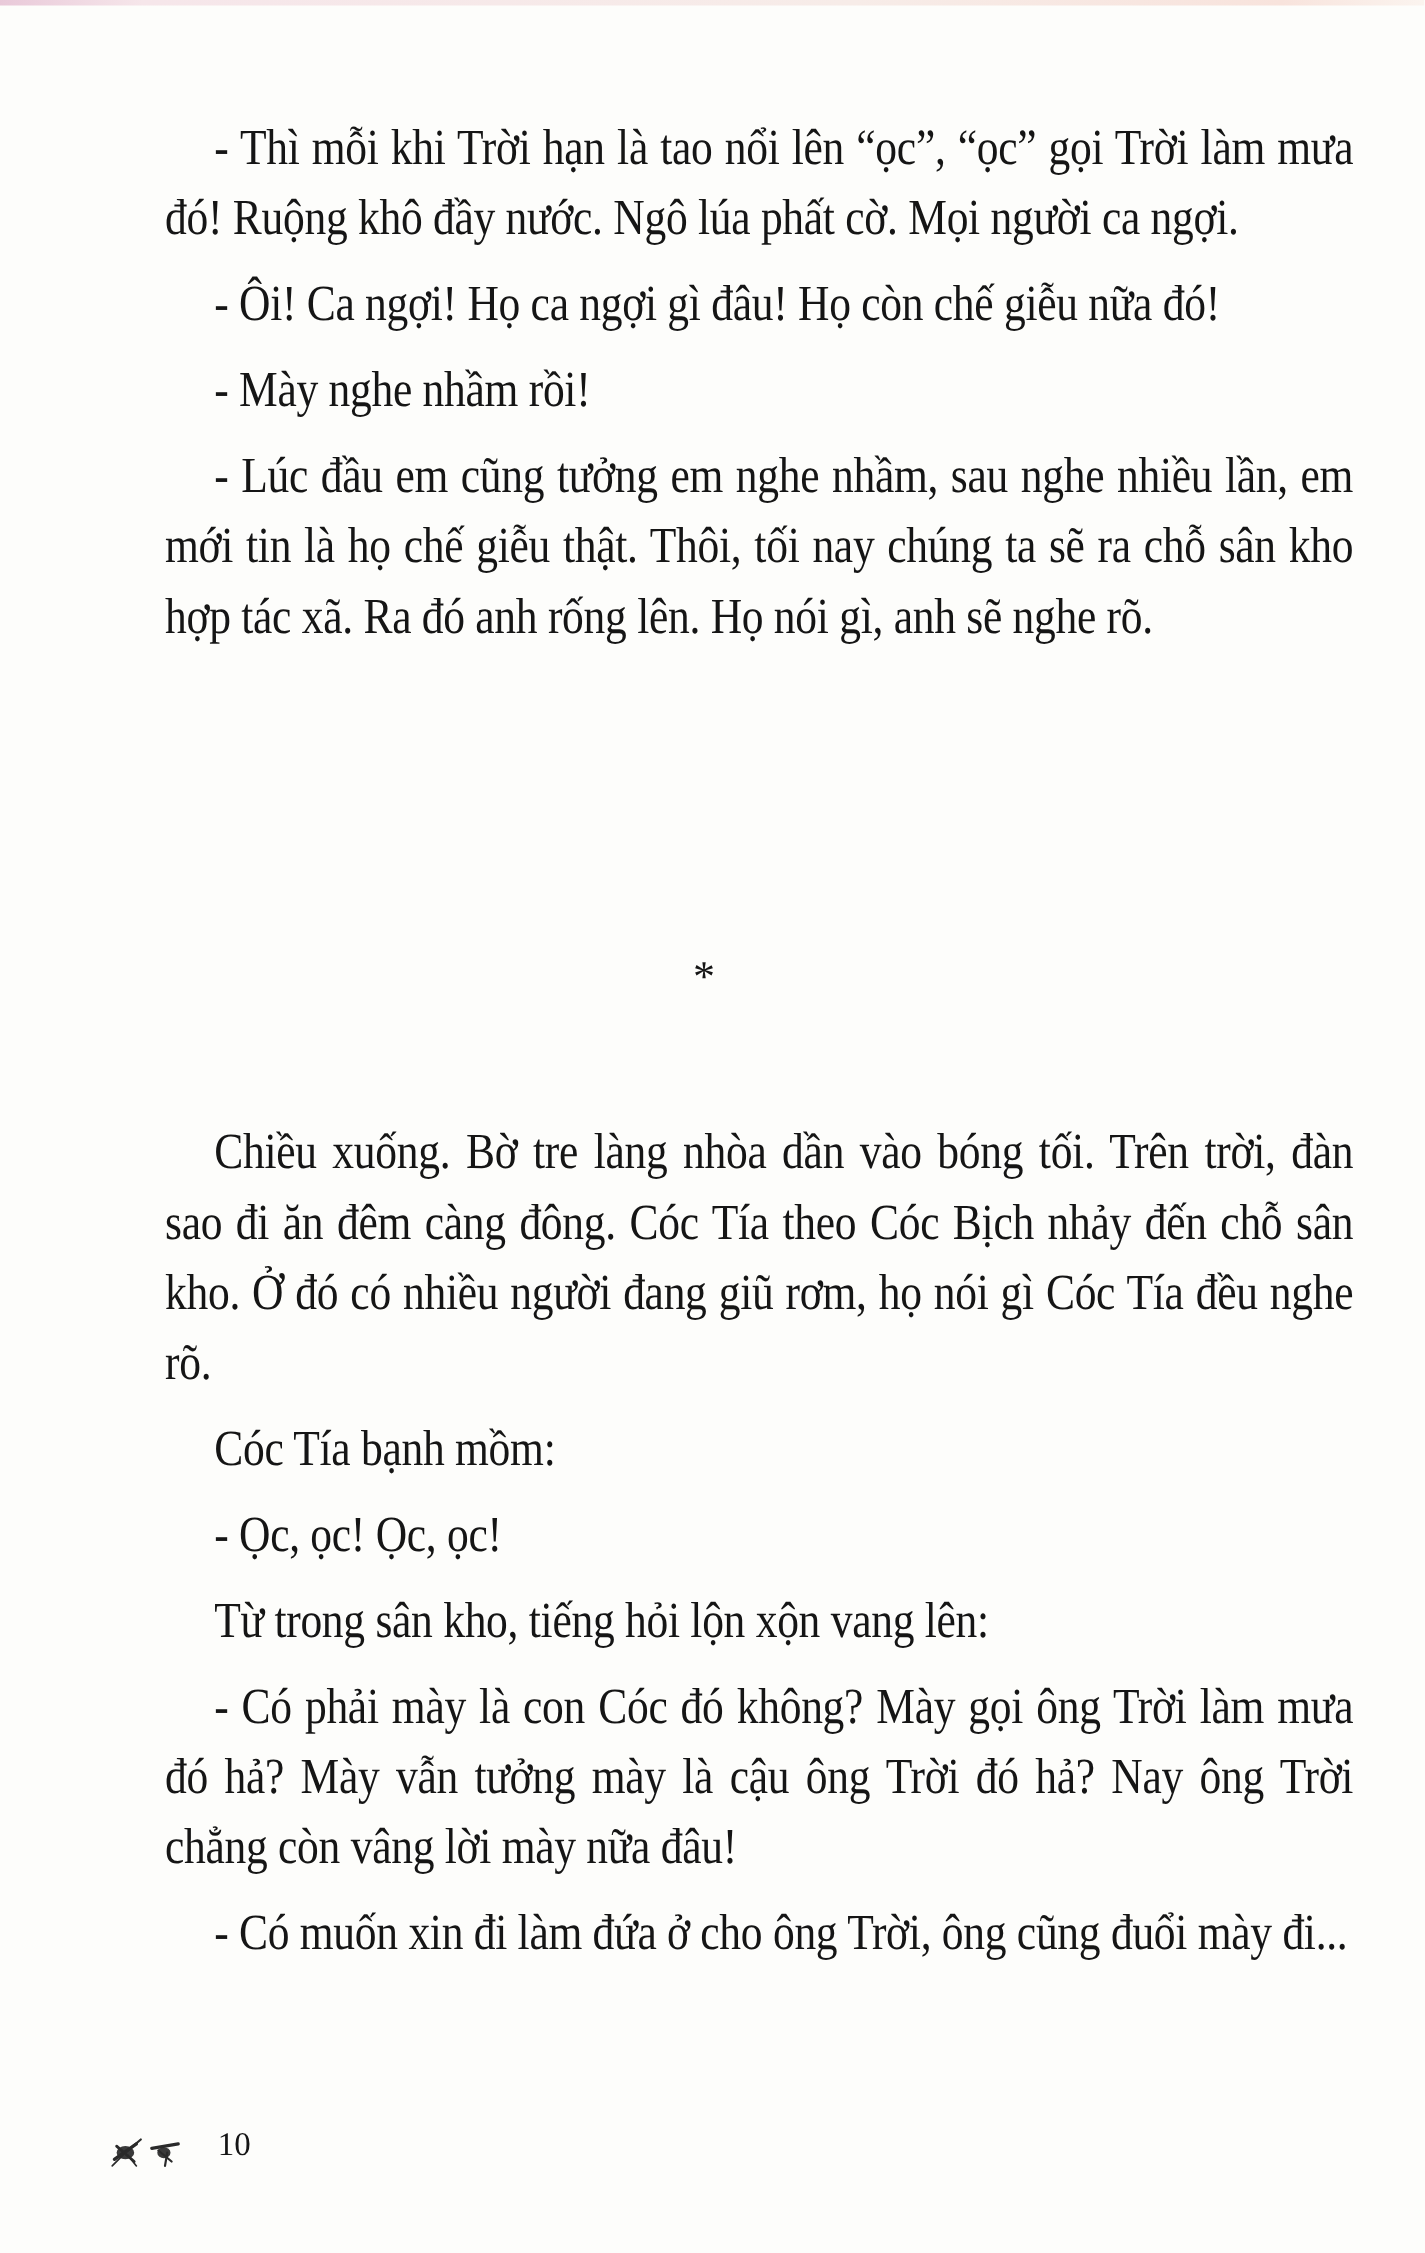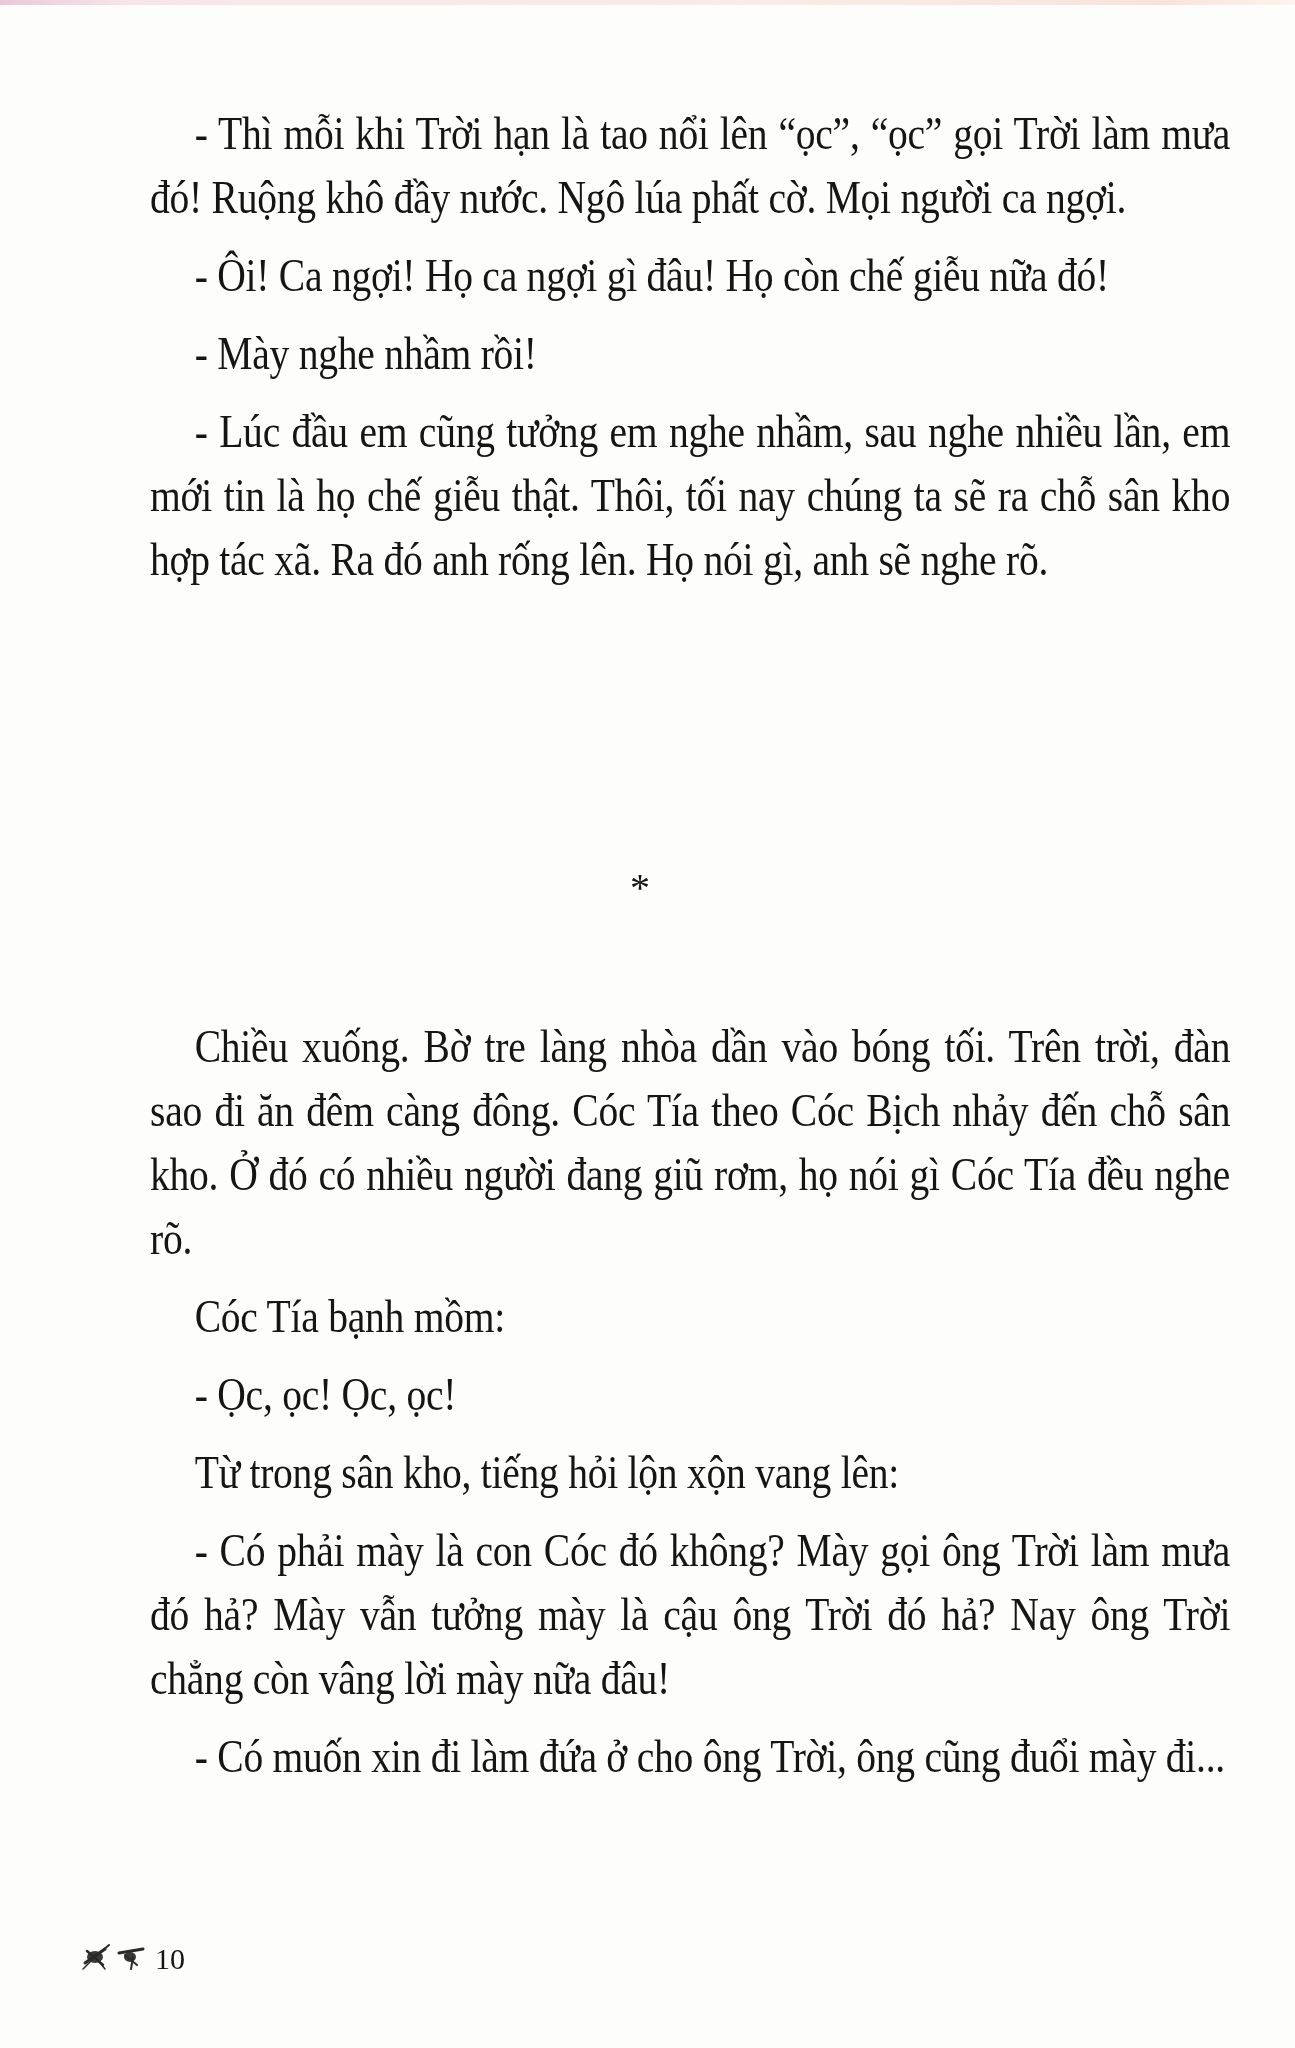--- a/index.html
+++ b/index.html
@@ -50,25 +50,25 @@
     .section-break {
       position: absolute;
       left: 630px;
       top: 868px;
       font-size: 40px;
       font-family: "Liberation Serif", serif;
       line-height: 40px;
     }
     .footer {
       position: absolute;
-      left: 75px;
+      left: 94px;
       top: 1935px;
       display: flex;
-      align-items: center;
-      gap: 0;
+      align-items: flex-start;
+      gap: 24px;
     }
     .insect-icon {
       width: 80px;
       height: 40px;
       display: block;
     }
     .page-number {
       font-family: "Liberation Serif", serif;
       font-size: 30px;
       line-height: 30px;

